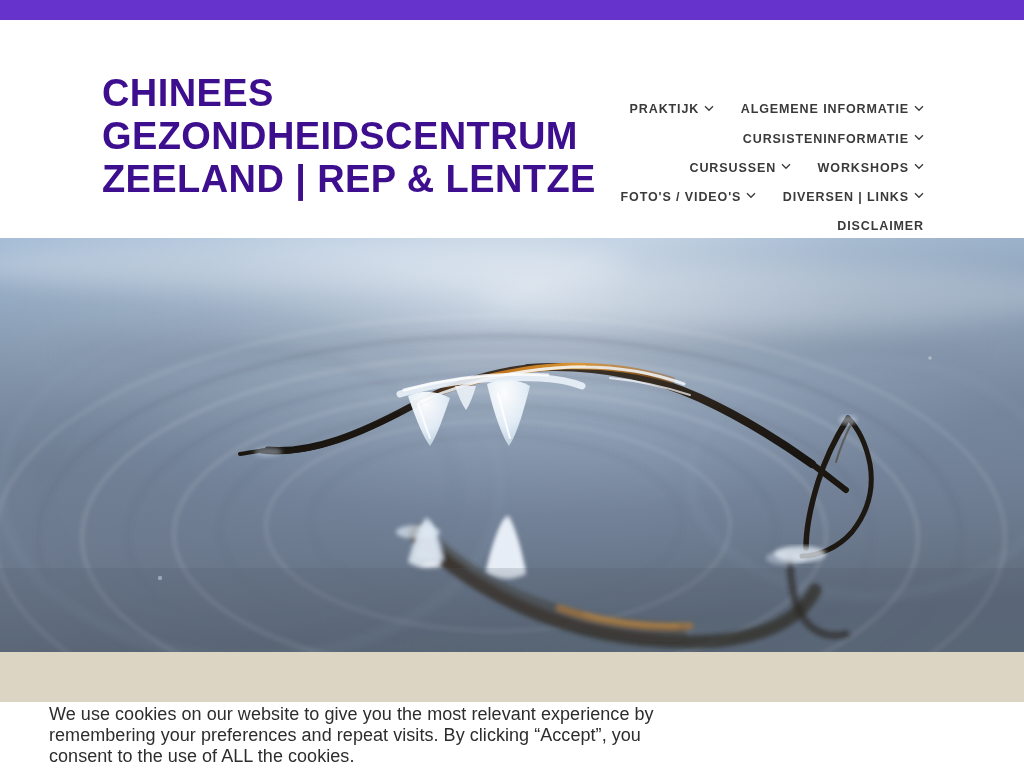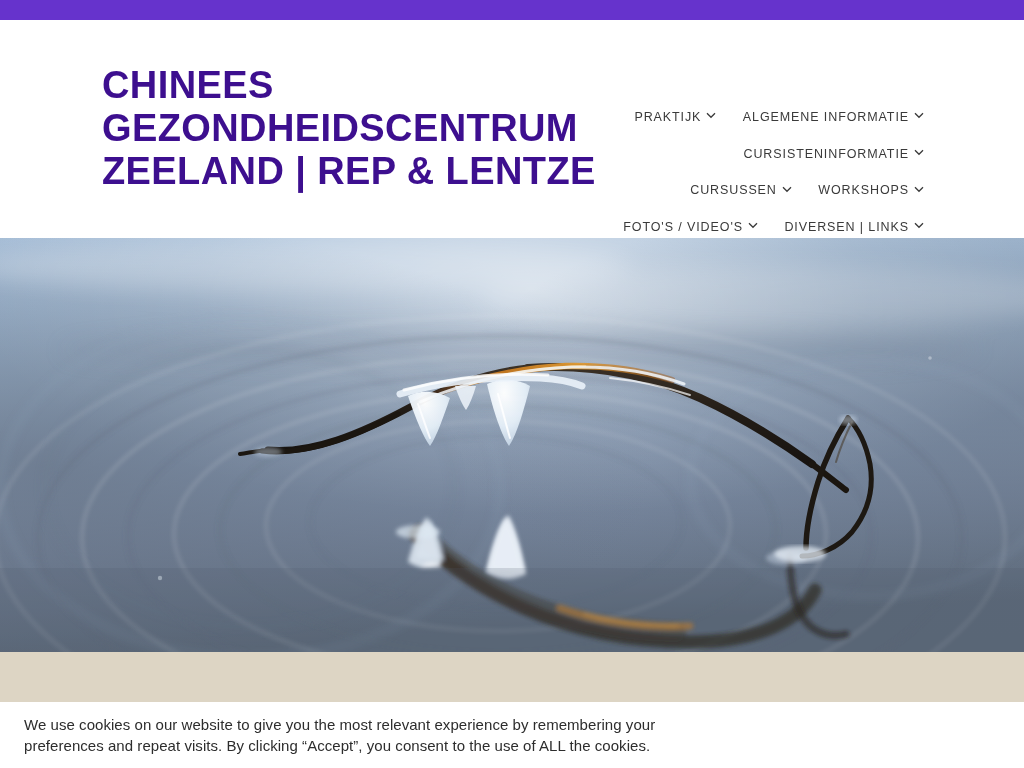--- a/index.html
+++ b/index.html
@@ -23,21 +23,21 @@
   #site-header {
     width: 1024px;
     height: 218px;
     background: #ffffff;
     position: relative;
   }
 
   #site-title {
     position: absolute;
     left: 102px;
-    top: 44px;
+    top: 52px;
     width: 500px;
     color: #3d0f8f;
     font-size: 38px;
     font-weight: bold;
     line-height: 43px;
     letter-spacing: 0.4px;
     text-transform: uppercase;
   }
 
   
@@ -53,27 +53,26 @@
     list-style: none;
     text-align: right;
     line-height: 28px;
   }
 
   .nav-item {
     display: inline-block;
     margin-left: 22px;
     color: #3a3a3a;
     font-size: 12.5px;
-    font-weight: normal;
+    font-weight: bold;
     letter-spacing: 0.9px;
     text-transform: uppercase;
     white-space: nowrap;
     cursor: pointer;
     vertical-align: middle;
-    margin-top: 8px;
   }
 
   .nav-item .nav-label { vertical-align: middle; }
 
   .chevron-down-icon {
     display: inline-block;
     margin-left: 5px;
     vertical-align: middle;
     position: relative;
     top: -1px;
@@ -104,23 +103,24 @@
     height: 66px;
     background: #ffffff;
     display: flex;
     align-items: center;
     padding: 0 24px 0 24px;
   }
 
   #cookie-text {
     flex: 0 1 660px;
     color: #2d2d2d;
-    font-size: 15px;
+    font-size: 18px;
     line-height: 21px;
     letter-spacing: 0.05px;
+    margin-left: 25px;
   }
 
   #cookie-actions {
     margin-left: auto;
     display: flex;
     align-items: center;
     gap: 20px;
     padding-right: 36px;
   }
 

